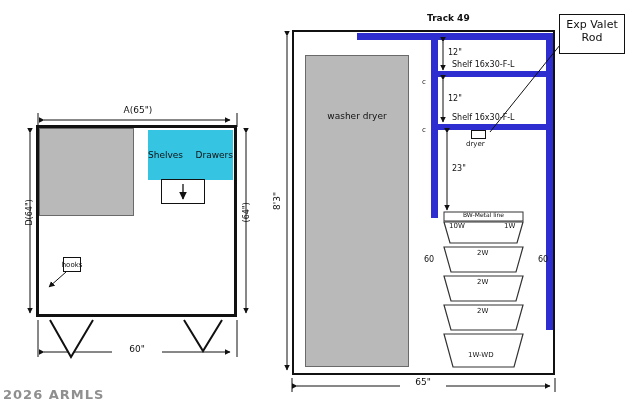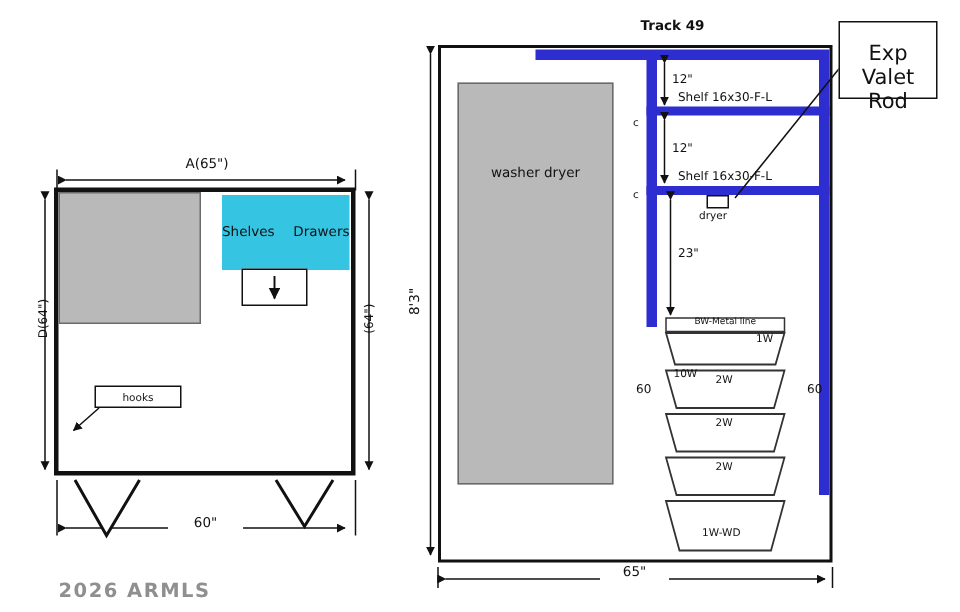--- a/index.html
+++ b/index.html
@@ -28,68 +28,68 @@
 
   <div class="abs gray" style="left:39px;top:128px;width:95px;height:88px;"></div>
 
   <div class="abs cyan" style="left:148px;top:130px;width:85px;height:50px;display:flex;flex-direction:row;justify-content:space-between;align-items:center;font-size:9px;padding:2px 0;">
     <span>Shelves</span>
     <span>Drawers</span>
   </div>
 
   <div class="abs whitebox" style="left:161px;top:179px;width:44px;height:25px;"></div>
 
-  <div class="abs whitebox" style="left:63px;top:257px;width:58px;height:15px;border-width:1px;display:flex;align-items:center;justify-content:center;font-size:7px;">
+  <div class="abs whitebox" style="left:63px;top:257px;width:18px;height:15px;border-width:1px;display:flex;align-items:center;justify-content:center;font-size:7px;">
     <span>hooks</span>
   </div>
 
   <div class="lbl ctr" style="left:88px;top:106px;width:100px;font-size:9px;">A(65")</div>
   <div class="lbl ctr rot" style="left:6px;top:208px;width:48px;font-size:8px;">D(64")</div>
   <div class="lbl ctr rot" style="left:223px;top:208px;width:48px;font-size:8px;">(64")</div>
   <div class="lbl ctr bgw" style="left:112px;top:345px;width:50px;font-size:9px;">60"</div>
 
   <div class="abs outline" style="left:292px;top:30px;width:263px;height:345px;"></div>
 
-  <div class="abs gray" style="left:305px;top:55px;width:104px;height:268px;">
+  <div class="abs gray" style="left:305px;top:55px;width:104px;height:312px;">
     <div class="ctr" style="margin-top:55px;font-size:9px;">washer dryer</div>
   </div>
 
   <div class="abs blue" style="left:357px;top:33px;width:196px;height:7px;"></div>
   <div class="abs blue" style="left:431px;top:40px;width:7px;height:178px;"></div>
   <div class="abs blue" style="left:546px;top:40px;width:7px;height:290px;"></div>
   <div class="abs blue" style="left:431px;top:71px;width:122px;height:6px;"></div>
   <div class="abs blue" style="left:431px;top:124px;width:122px;height:6px;"></div>
 
-  <div class="abs whitebox ctr" style="left:559px;top:14px;width:66px;height:52px;font-size:14px;padding:13px 2px;z-index:5;">Exp Valet Rod</div>
+  <div class="abs whitebox ctr" style="left:559px;top:14px;width:66px;height:40px;font-size:11px;padding:3px 2px;z-index:5;">Exp Valet Rod</div>
 
   <div class="abs whitebox" style="left:471px;top:130px;width:15px;height:9px;border-width:1px;"></div>
 
   <div class="lbl" style="left:427px;top:14px;font-size:9px;font-weight:bold;">Track 49</div>
   <div class="lbl bold" style="left:452px;top:61px;font-size:8px;">Shelf 16x30-F-L</div>
   <div class="lbl bold" style="left:452px;top:114px;font-size:8px;">Shelf 16x30-F-L</div>
   <div class="lbl" style="left:448px;top:49px;font-size:8px;">12"</div>
   <div class="lbl" style="left:448px;top:95px;font-size:8px;">12"</div>
   <div class="lbl" style="left:422px;top:79px;font-size:7px;">c</div>
   <div class="lbl" style="left:422px;top:127px;font-size:7px;">c</div>
   <div class="lbl" style="left:466px;top:141px;font-size:7px;">dryer</div>
   <div class="lbl" style="left:452px;top:165px;font-size:8px;">23"</div>
   <div class="lbl" style="left:424px;top:256px;font-size:8px;">60</div>
   <div class="lbl" style="left:538px;top:256px;font-size:8px;">60</div>
   <div class="lbl ctr rot bgw" style="left:258px;top:196px;width:40px;font-size:9px;">8'3"</div>
   <div class="lbl ctr bgw" style="left:400px;top:378px;width:46px;font-size:9px;">65"</div>
 
   <div class="lbl ctr" style="left:444px;top:212px;width:79px;font-size:6px;z-index:6;">BW-Metal line</div>
-  <div class="lbl" style="left:449px;top:223px;font-size:7px;z-index:6;margin-top:23px;">10W</div>
+  <div class="lbl" style="left:449px;top:223px;font-size:7px;z-index:6;">10W</div>
   <div class="lbl" style="left:504px;top:223px;font-size:7px;z-index:6;">1W</div>
   <div class="lbl" style="left:477px;top:250px;font-size:7px;z-index:6;">2W</div>
   <div class="lbl" style="left:477px;top:279px;font-size:7px;z-index:6;">2W</div>
   <div class="lbl" style="left:477px;top:308px;font-size:7px;z-index:6;">2W</div>
   <div class="lbl" style="left:468px;top:352px;font-size:7px;z-index:6;">1W-WD</div>
 
-  <div class="lbl wm" style="left:3px;top:388px;font-size:13px;margin-left:36px;">2026 ARMLS</div>
+  <div class="lbl wm" style="left:3px;top:388px;font-size:13px;">2026 ARMLS</div>
 
   <svg class="svglayer" width="640" height="408" viewBox="0 0 640 408">
     <defs>
       <marker id="arr" markerWidth="8" markerHeight="8" refX="5.5" refY="3" orient="auto">
         <path d="M0,0 L6,3 L0,6 z" fill="#111"></path>
       </marker>
     </defs>
 
     <line x1="44" y1="120" x2="230" y2="120" stroke="#111" stroke-width="1" marker-start="url(#arr)" marker-end="url(#arr)"></line>
     <line x1="38" y1="113" x2="38" y2="127" stroke="#111" stroke-width="1"></line>

